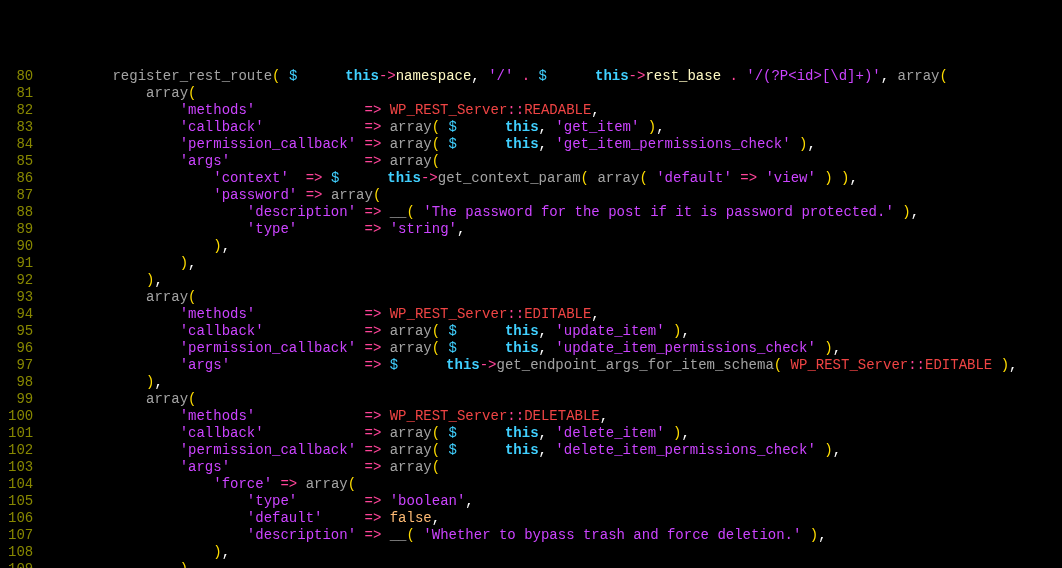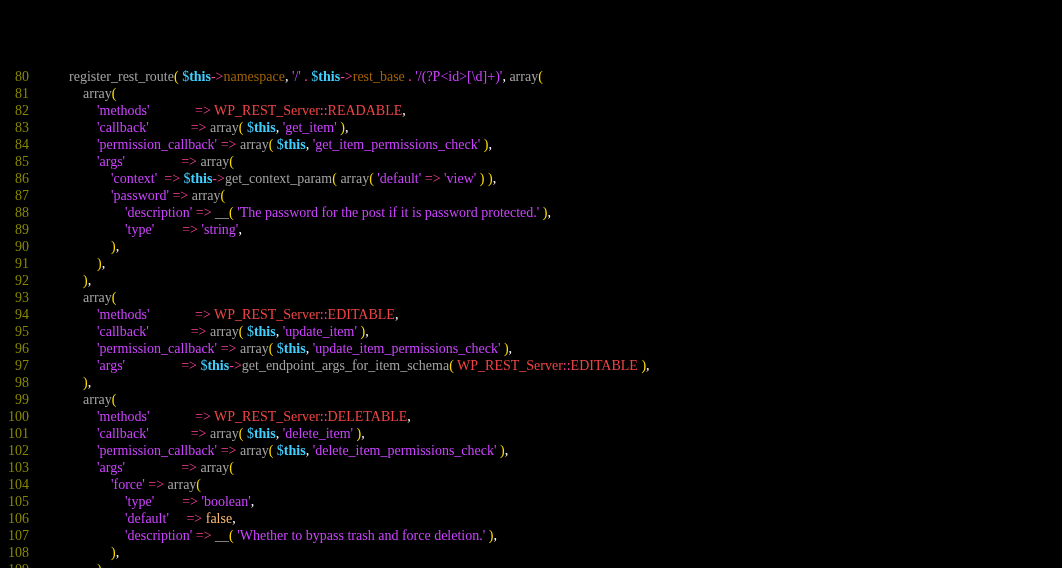--- a/index.html
+++ b/index.html
@@ -20,34 +20,33 @@
   padding-right: 12px;
   padding-left: 8px;
   color: #888800;
   user-select: none;
 }
 .code {
   flex: 1;
 }
 .line {
   height: 17px;
-  font-family: Liberation Serif, serif;
 }
 .fn { color: #a3a3a3; }
 .var { color: #40d0ff; }
-.this { color: #40d0ff; font-weight: bold; }
+.this { color: #40d0ff; font-weight: bold; padding-left: 48px; }
 .op { color: #ff4499; }
 .arrow { color: #ff4499; }
 .str { color: #cc44ff; }
 .cls { color: #ef4444; }
 .const { color: #ef4444; }
 .bool { color: #fdba74; }
 .paren { color: #ffdd00; }
 .comma { color: #ffffff; }
-.plain { color: #a16207; }
+.plain { color: #fef9c3; }
 </style>
 </head>
 <body>
 
 
 
 <div class="editor">
   <div class="gutter"><div class="line">80</div><div class="line">81</div><div class="line">82</div><div class="line">83</div><div class="line">84</div><div class="line">85</div><div class="line">86</div><div class="line">87</div><div class="line">88</div><div class="line">89</div><div class="line">90</div><div class="line">91</div><div class="line">92</div><div class="line">93</div><div class="line">94</div><div class="line">95</div><div class="line">96</div><div class="line">97</div><div class="line">98</div><div class="line">99</div><div class="line">100</div><div class="line">101</div><div class="line">102</div><div class="line">103</div><div class="line">104</div><div class="line">105</div><div class="line">106</div><div class="line">107</div><div class="line">108</div><div class="line">109</div></div>
   <div class="code"><div class="line">        <span class="fn">register_rest_route</span><span class="paren">(</span> <span class="var">$</span><span class="this">this</span><span class="op">-&gt;</span><span class="plain">namespace</span><span class="comma">,</span> <span class="str">'/'</span> <span class="op">.</span> <span class="var">$</span><span class="this">this</span><span class="op">-&gt;</span><span class="plain">rest_base</span> <span class="op">.</span> <span class="str">'/(?P&lt;id&gt;[\d]+)'</span><span class="comma">,</span> <span class="fn">array</span><span class="paren">(</span></div><div class="line">            <span class="fn">array</span><span class="paren">(</span></div><div class="line">                <span class="str">'methods'</span>             <span class="arrow">=&gt;</span> <span class="cls">WP_REST_Server</span><span class="op">::</span><span class="const">READABLE</span><span class="comma">,</span></div><div class="line">                <span class="str">'callback'</span>            <span class="arrow">=&gt;</span> <span class="fn">array</span><span class="paren">(</span> <span class="var">$</span><span class="this">this</span><span class="comma">,</span> <span class="str">'get_item'</span> <span class="paren">)</span><span class="comma">,</span></div><div class="line">                <span class="str">'permission_callback'</span> <span class="arrow">=&gt;</span> <span class="fn">array</span><span class="paren">(</span> <span class="var">$</span><span class="this">this</span><span class="comma">,</span> <span class="str">'get_item_permissions_check'</span> <span class="paren">)</span><span class="comma">,</span></div><div class="line">                <span class="str">'args'</span>                <span class="arrow">=&gt;</span> <span class="fn">array</span><span class="paren">(</span></div><div class="line">                    <span class="str">'context'</span>  <span class="arrow">=&gt;</span> <span class="var">$</span><span class="this">this</span><span class="op">-&gt;</span><span class="fn">get_context_param</span><span class="paren">(</span> <span class="fn">array</span><span class="paren">(</span> <span class="str">'default'</span> <span class="arrow">=&gt;</span> <span class="str">'view'</span> <span class="paren">)</span> <span class="paren">)</span><span class="comma">,</span></div><div class="line">                    <span class="str">'password'</span> <span class="arrow">=&gt;</span> <span class="fn">array</span><span class="paren">(</span></div><div class="line">                        <span class="str">'description'</span> <span class="arrow">=&gt;</span> <span class="fn">__</span><span class="paren">(</span> <span class="str">'The password for the post if it is password protected.'</span> <span class="paren">)</span><span class="comma">,</span></div><div class="line">                        <span class="str">'type'</span>        <span class="arrow">=&gt;</span> <span class="str">'string'</span><span class="comma">,</span></div><div class="line">                    <span class="paren">)</span><span class="comma">,</span></div><div class="line">                <span class="paren">)</span><span class="comma">,</span></div><div class="line">            <span class="paren">)</span><span class="comma">,</span></div><div class="line">            <span class="fn">array</span><span class="paren">(</span></div><div class="line">                <span class="str">'methods'</span>             <span class="arrow">=&gt;</span> <span class="cls">WP_REST_Server</span><span class="op">::</span><span class="const">EDITABLE</span><span class="comma">,</span></div><div class="line">                <span class="str">'callback'</span>            <span class="arrow">=&gt;</span> <span class="fn">array</span><span class="paren">(</span> <span class="var">$</span><span class="this">this</span><span class="comma">,</span> <span class="str">'update_item'</span> <span class="paren">)</span><span class="comma">,</span></div><div class="line">                <span class="str">'permission_callback'</span> <span class="arrow">=&gt;</span> <span class="fn">array</span><span class="paren">(</span> <span class="var">$</span><span class="this">this</span><span class="comma">,</span> <span class="str">'update_item_permissions_check'</span> <span class="paren">)</span><span class="comma">,</span></div><div class="line">                <span class="str">'args'</span>                <span class="arrow">=&gt;</span> <span class="var">$</span><span class="this">this</span><span class="op">-&gt;</span><span class="fn">get_endpoint_args_for_item_schema</span><span class="paren">(</span> <span class="cls">WP_REST_Server</span><span class="op">::</span><span class="const">EDITABLE</span> <span class="paren">)</span><span class="comma">,</span></div><div class="line">            <span class="paren">)</span><span class="comma">,</span></div><div class="line">            <span class="fn">array</span><span class="paren">(</span></div><div class="line">                <span class="str">'methods'</span>             <span class="arrow">=&gt;</span> <span class="cls">WP_REST_Server</span><span class="op">::</span><span class="const">DELETABLE</span><span class="comma">,</span></div><div class="line">                <span class="str">'callback'</span>            <span class="arrow">=&gt;</span> <span class="fn">array</span><span class="paren">(</span> <span class="var">$</span><span class="this">this</span><span class="comma">,</span> <span class="str">'delete_item'</span> <span class="paren">)</span><span class="comma">,</span></div><div class="line">                <span class="str">'permission_callback'</span> <span class="arrow">=&gt;</span> <span class="fn">array</span><span class="paren">(</span> <span class="var">$</span><span class="this">this</span><span class="comma">,</span> <span class="str">'delete_item_permissions_check'</span> <span class="paren">)</span><span class="comma">,</span></div><div class="line">                <span class="str">'args'</span>                <span class="arrow">=&gt;</span> <span class="fn">array</span><span class="paren">(</span></div><div class="line">                    <span class="str">'force'</span> <span class="arrow">=&gt;</span> <span class="fn">array</span><span class="paren">(</span></div><div class="line">                        <span class="str">'type'</span>        <span class="arrow">=&gt;</span> <span class="str">'boolean'</span><span class="comma">,</span></div><div class="line">                        <span class="str">'default'</span>     <span class="arrow">=&gt;</span> <span class="bool">false</span><span class="comma">,</span></div><div class="line">                        <span class="str">'description'</span> <span class="arrow">=&gt;</span> <span class="fn">__</span><span class="paren">(</span> <span class="str">'Whether to bypass trash and force deletion.'</span> <span class="paren">)</span><span class="comma">,</span></div><div class="line">                    <span class="paren">)</span><span class="comma">,</span></div><div class="line">                <span class="paren">)</span><span class="comma">,</span></div></div>
 </div>

